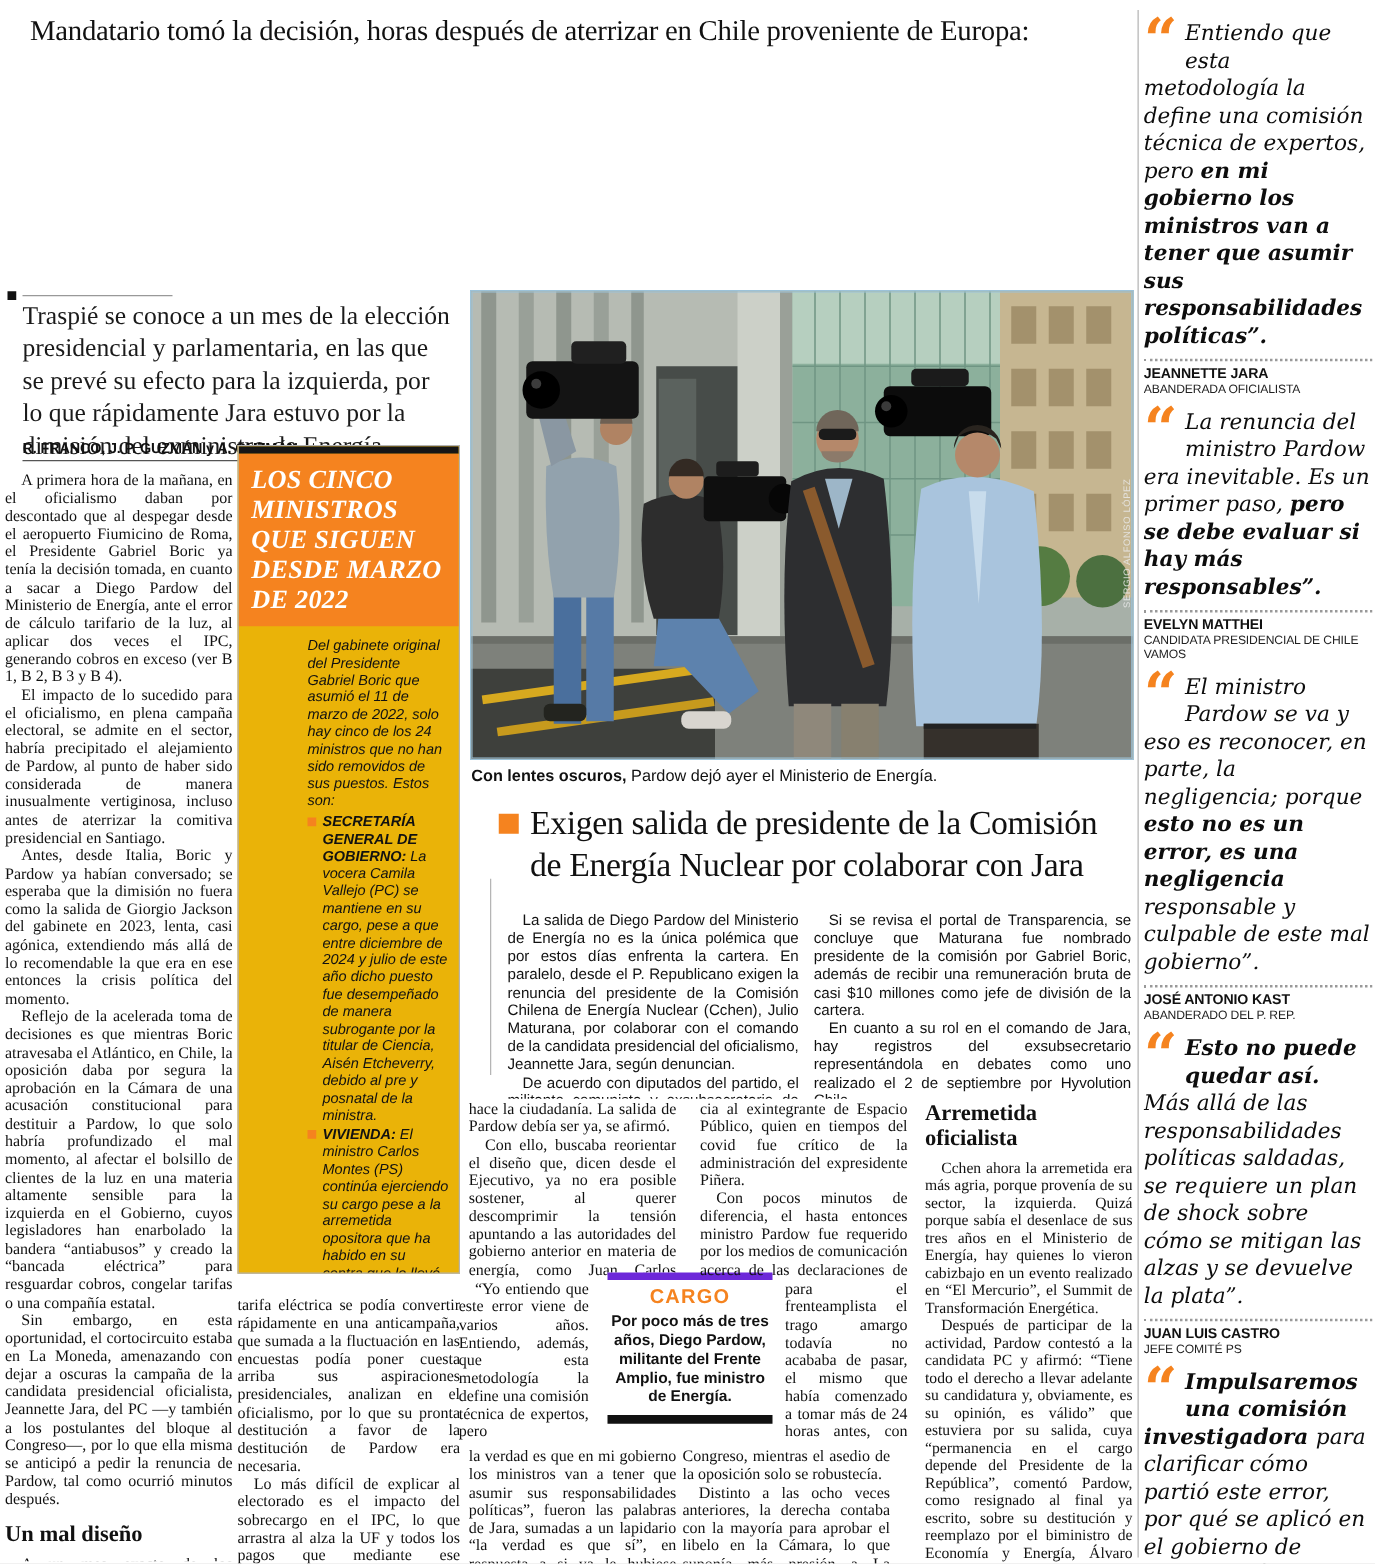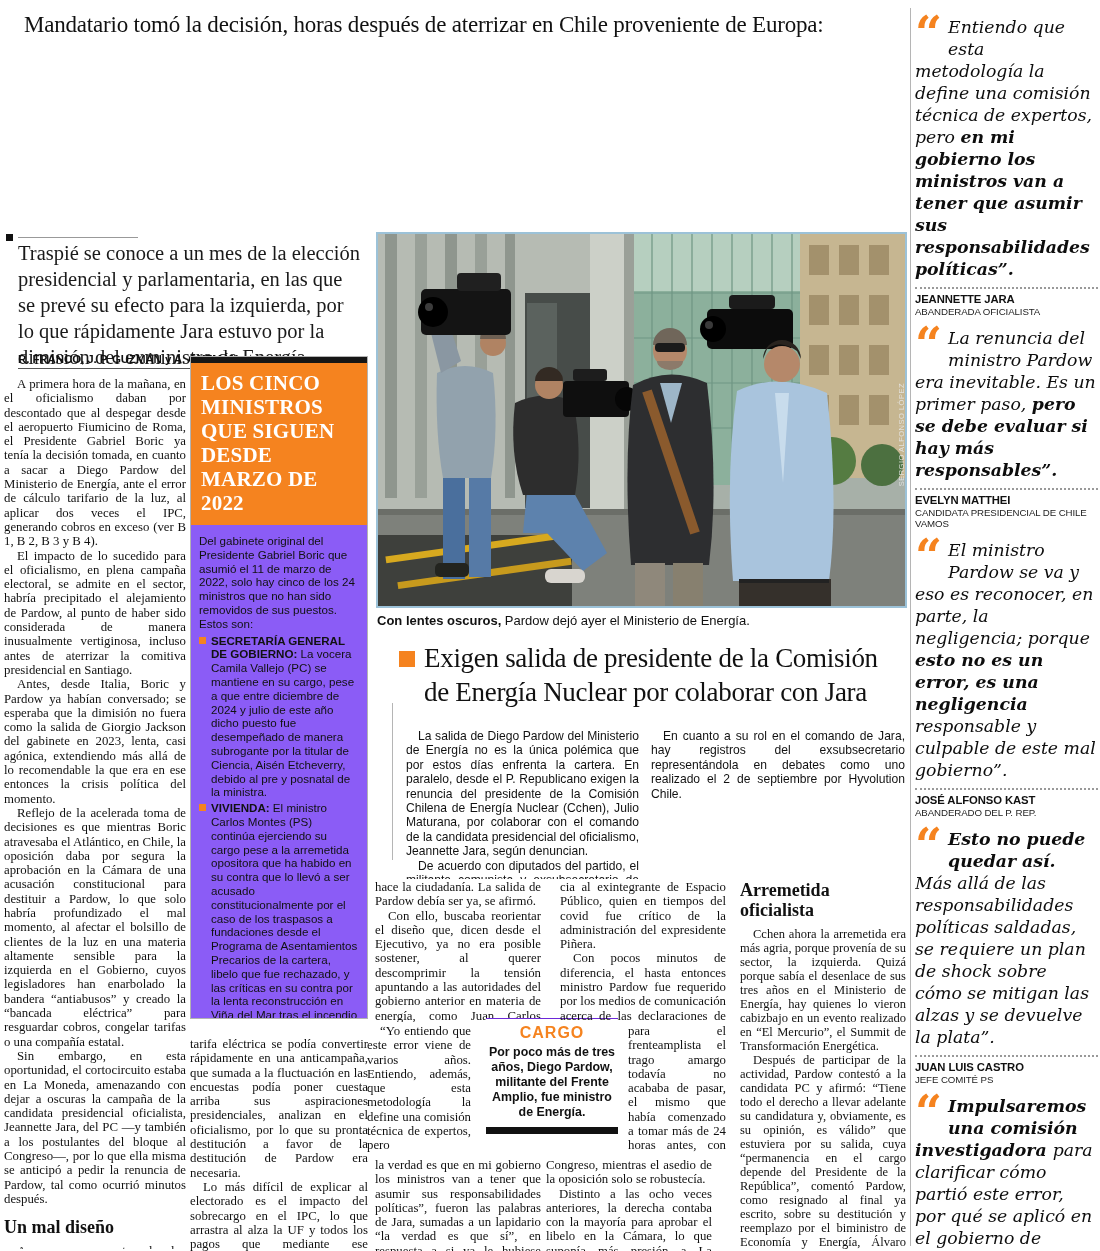--- a/index.html
+++ b/index.html
@@ -15,45 +15,45 @@
 
   .deck{font-size:20.5px;line-height:26px;color:#1a1a1a;}
   .byline{font-family:"Liberation Sans",sans-serif;font-weight:bold;font-size:11.5px;
           border-bottom:1px solid #555;padding-bottom:3px;letter-spacing:-0.1px;}
 
   .bodyserif{font-size:12.8px;line-height:14.3px;text-align:justify;}
   .bodyserif p{margin:0;text-indent:13px;}
   .bodyserif p.noindent{text-indent:0;}
   .crosshead{font-weight:bold;font-size:18px;line-height:20px;margin:11px 0 7px;text-align:left;text-indent:0;}
 
-  .sidebar{border:1px solid #b3b3b3;background:#8b5cf6;font-family:"Liberation Sans",sans-serif;overflow:hidden;}
+  .sidebar{border:1px solid #b3b3b3;background:#eab308;font-family:"Liberation Sans",sans-serif;overflow:hidden;font-style:italic;}
   .sb-blackbar{height:6px;background:#161616;}
   .sb-orange{background:var(--accent);color:#fff;padding:8px 10px 10px;
              font-family:"Liberation Serif",serif;font-weight:bold;font-size:21px;line-height:24px;letter-spacing:0.2px;}
-  .sb-body{padding:9px 8px 8px;font-size:11.6px;line-height:13.8px;color:#111;}
+  .sb-body{padding:9px 8px 8px;font-size:11.6px;line-height:13.8px;color:#111;margin-left:47px;}
   .sb-body .intro{margin:0 0 3px;}
   .sb-item{position:relative;padding-left:12px;margin-top:2px;}
   .sb-sq{position:absolute;left:0;top:3px;width:7px;height:7px;background:var(--accent);}
   .sb-label{font-weight:bold;}
 
   .photo-frame{border:1px solid #9cc2d8;overflow:hidden;background:#aab3ac;}
   .photo-credit{position:absolute;right:0px;top:150px;writing-mode:vertical-rl;transform:rotate(180deg);
                 font-family:"Liberation Sans",sans-serif;font-size:7.5px;color:#e9e9e9;letter-spacing:0.5px;opacity:.85;}
   .caption{font-family:"Liberation Sans",sans-serif;font-size:13px;color:#111;}
   .caption .lead{font-weight:bold;}
 
   .art2-bullet{width:16px;height:16px;background:var(--accent);}
   .art2-headline{font-size:27px;line-height:34px;letter-spacing:-0.3px;font-family:Liberation Serif, serif;}
   .vrule{position:absolute;width:1px;background:#b5b5b5;}
 
   .sans-col{font-family:"Liberation Sans",sans-serif;font-size:12.1px;line-height:14.4px;text-align:justify;color:#111;}
   .sans-col p{margin:0;text-indent:12px;}
   .sans-col p.noindent{text-indent:0;}
 
-  .cargo{font-family:"Liberation Sans",sans-serif;text-align:center;border-top:1px solid #6d28d9;
+  .cargo{font-family:"Liberation Sans",sans-serif;text-align:center;border-top:6px solid #6d28d9;
          padding-top:5px;background:#fff;}
   .cargo-title{color:var(--accent);font-weight:bold;font-size:16px;letter-spacing:1px;}
   .cargo-text{font-weight:bold;font-size:12.4px;line-height:15px;margin-top:3px;}
   .cargo-bar{height:7px;background:#111;margin-top:7px;}
 
   .rail{position:absolute;left:915px;top:0;width:183px;height:1251px;overflow:hidden;padding-top:16px;box-sizing:border-box;}
   .qblock{margin-bottom:10px;}
   .quote{font-family:"DejaVu Serif","Liberation Serif",serif;font-style:italic;
          font-size:17.3px;line-height:22px;color:#0d0d0d;}
   .quote .b{font-weight:bold;}
@@ -235,20 +235,21 @@
 
   <div class="abs art2-bullet" style="left:399px;top:651px;"></div>
   <div class="abs art2-headline" style="left:424px;top:641px;width:480px;">Exigen salida de presidente de la Comisión de Energía Nuclear por colaborar con Jara</div>
   <div class="vrule" style="left:392px;top:703px;height:157px;"></div>
 
   <div class="abs sans-col" style="left:406px;top:729px;width:233px;height:150px;overflow:hidden;">
     <p>La salida de Diego Pardow del Ministerio de Energía no es la única polémica que por estos días enfrenta la cartera. En paralelo, desde el P. Republicano exigen la renuncia del presidente de la Comisión Chilena de Energía Nuclear (Cchen), Julio Maturana, por colaborar con el comando de la candidata presidencial del oficialismo, Jeannette Jara, según denuncian.</p>
     <p>De acuerdo con diputados del partido, el militante comunista y exsubsecretario de Energía también es jefe de la división de Energía Sosteni-</p>
   </div>
   <div class="abs sans-col" style="left:651px;top:729px;width:254px;height:150px;overflow:hidden;">
+    <p>Si se revisa el portal de Transparencia, se concluye que Maturana fue nombrado presidente de la comisión por Gabriel Boric, además de recibir una remuneración bruta de casi $10 millones como jefe de división de la cartera.</p>
     <p>En cuanto a su rol en el comando de Jara, hay registros del exsubsecretario representándola en debates como uno realizado el 2 de septiembre por Hyvolution Chile.</p>
   </div>
 
   <div class="abs bodyserif" style="left:375px;top:880px;width:166px;height:142px;overflow:hidden;">
     <p class="noindent">hace la ciudadanía. La salida de Pardow debía ser ya, se afirmó.</p>
     <p>Con ello, buscaba reorientar el diseño que, dicen desde el Ejecutivo, ya no era posible sostener, al querer descomprimir la tensión apuntando a las autoridades del gobierno anterior en materia de energía, como Juan Carlos Jobet, según se repitió.</p>
   </div>
   <div class="abs bodyserif" style="left:367px;top:1024px;width:104px;height:130px;overflow:hidden;">
     <p>“Yo entiendo que este error viene de varios años. Entiendo, además, que esta metodología la define una comisión técnica de expertos, pero</p>
   </div>
@@ -300,21 +301,21 @@
       <div class="qsep"></div>
       <div class="qname">EVELYN MATTHEI</div>
       <div class="qrole">CANDIDATA PRESIDENCIAL DE CHILE VAMOS</div>
     </div>
 
     <div class="qblock">
       <div class="quote">
         <span class="qmark">“</span><span><span>El ministro Pardow se va y eso es reconocer, en parte, la negligencia; porque </span><span class="b">esto no es un error, es una negligencia </span><span>responsable y culpable de este mal gobierno”.</span></span>
       </div>
       <div class="qsep"></div>
-      <div class="qname">JOSÉ ALFONSO KAST</div>
+      <div class="qname">JOSÉ ANTONIO KAST</div>
       <div class="qrole">ABANDERADO DEL P. REP.</div>
     </div>
 
     <div class="qblock">
       <div class="quote">
         <span class="qmark">“</span><span><span class="b">Esto no puede quedar así. </span><span>Más allá de las responsabilidades políticas saldadas, se requiere un plan de shock sobre cómo se mitigan las alzas y se devuelve la plata”.</span></span>
       </div>
       <div class="qsep"></div>
       <div class="qname">JUAN LUIS CASTRO</div>
       <div class="qrole">JEFE COMITÉ PS</div>

